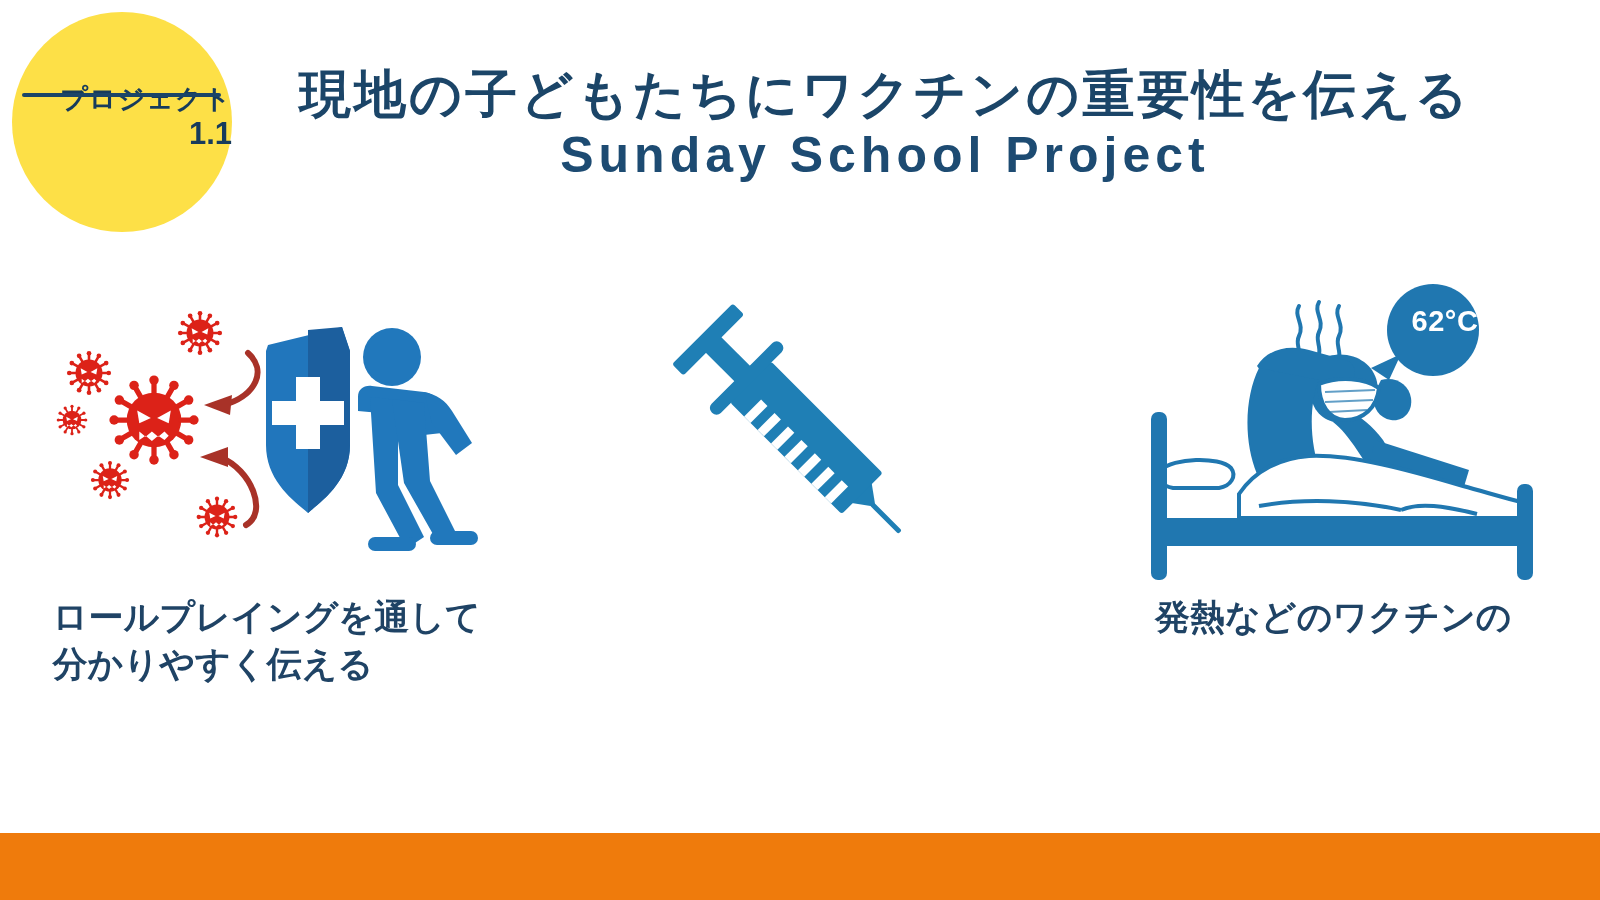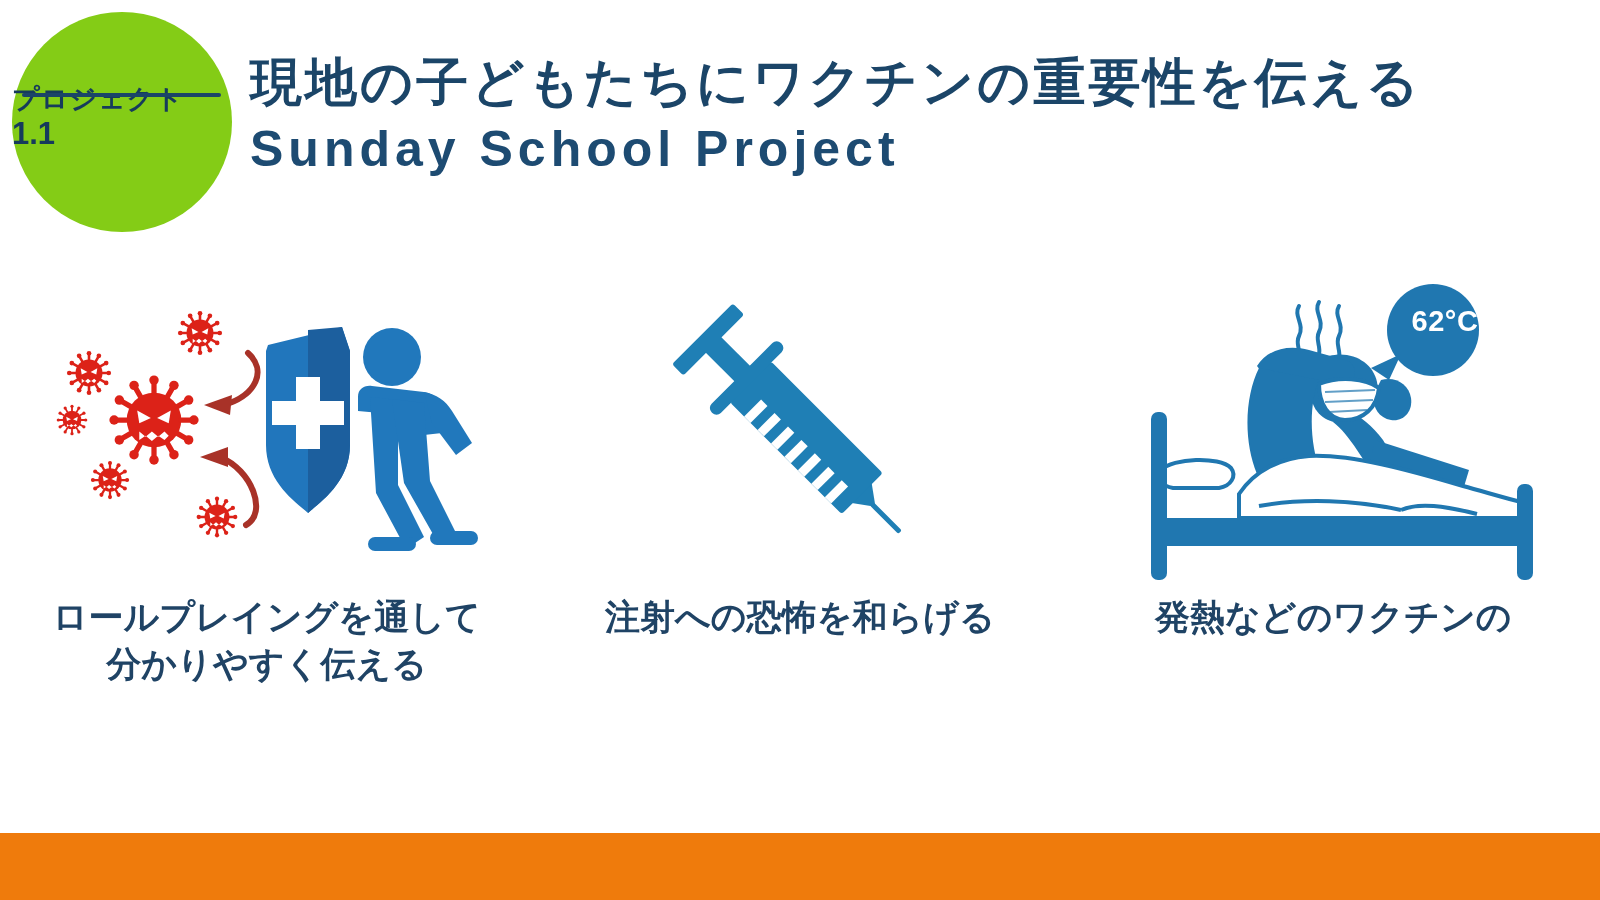--- a/index.html
+++ b/index.html
@@ -26,24 +26,24 @@
     height: 245px;
   }
 
   .badge {
     position: absolute;
     left: 12px;
     top: 12px;
     width: 220px;
     height: 220px;
     border-radius: 50%;
-    background: #84cc16;
+    background: #fde047;
     display: flex;
     flex-direction: column;
-    align-items: flex-start;
+    align-items: flex-end;
     justify-content: flex-start;
     box-sizing: border-box;
     padding-top: 72px;
   }
   .badge-rule {
     position: absolute;
     left: 10px;
     top: 81px;
     width: 199px;
     height: 4px;
@@ -63,33 +63,33 @@
     font-size: 31px;
     font-weight: 700;
     line-height: 1.18;
     color: #163b5c;
     text-align: center;
   }
 
   .title-block {
     position: absolute;
     left: 250px;
-    top: 52px;
+    top: 64px;
     width: 1270px;
+    text-align: center;
   }
   .title-ja {
     font-size: 52px;
     font-weight: 700;
     letter-spacing: 3px;
     line-height: 1.18;
     color: #1b4568;
     white-space: nowrap;
   }
   .title-en {
-    margin-top: 6px;
     font-size: 50px;
     font-weight: 700;
     letter-spacing: 5px;
     line-height: 1.2;
     color: #1d4b72;
     white-space: nowrap;
   }
 
   
   .cards {
@@ -112,21 +112,21 @@
     display: flex;
     align-items: center;
     justify-content: center;
   }
   .card-caption {
     margin-top: 14px;
     font-size: 35px;
     font-weight: 700;
     line-height: 1.33;
     color: #1f4365;
-    text-align: center;
+    text-align: left;
     white-space: nowrap;
   }
 
   
   .footer-bar {
     position: absolute;
     left: 0;
     top: 833px;
     width: 1600px;
     height: 67px;
@@ -263,23 +263,20 @@
           <rect x="120" y="210" width="24" height="9" fill="#ffffff"></rect>
 
           <rect x="100" y="64" width="98" height="13" rx="6"></rect>
 
           <rect x="138" y="22" width="22" height="44"></rect>
 
           <rect x="106" y="8" width="86" height="16" rx="3"></rect>
         </g>
       </svg>
     </div>
-    <div class="card-caption">
-      <div>注射への恐怖を和らげる</div>
-    </div>
   </div>
 
   <div class="card">
     <div class="card-art">
       <svg width="400" height="300" viewBox="0 0 400 300">
 
         <g fill="none" stroke="#2077b0" stroke-width="4" stroke-linecap="round">
           <path d="M 166,26 C 160,36 172,44 166,56 C 162,64 168,70 166,78"></path>
           <path d="M 186,22 C 180,32 192,40 186,52 C 182,60 188,66 186,74"></path>
           <path d="M 206,26 C 200,36 212,44 206,56 C 202,64 208,70 206,78"></path>

